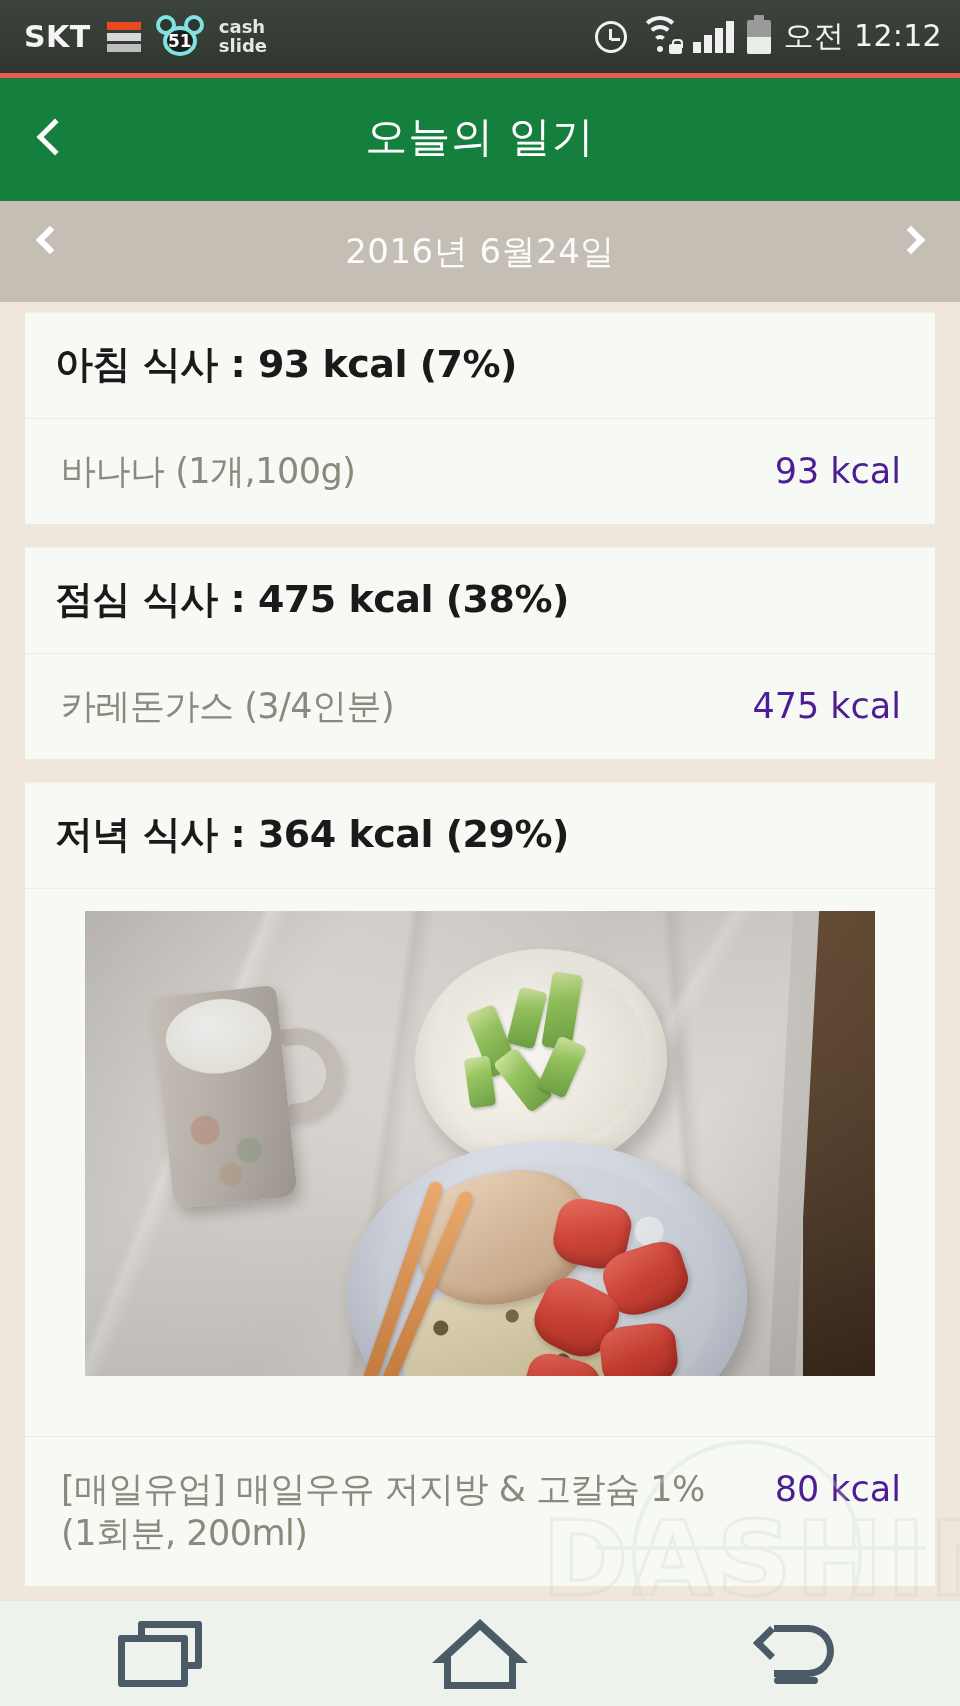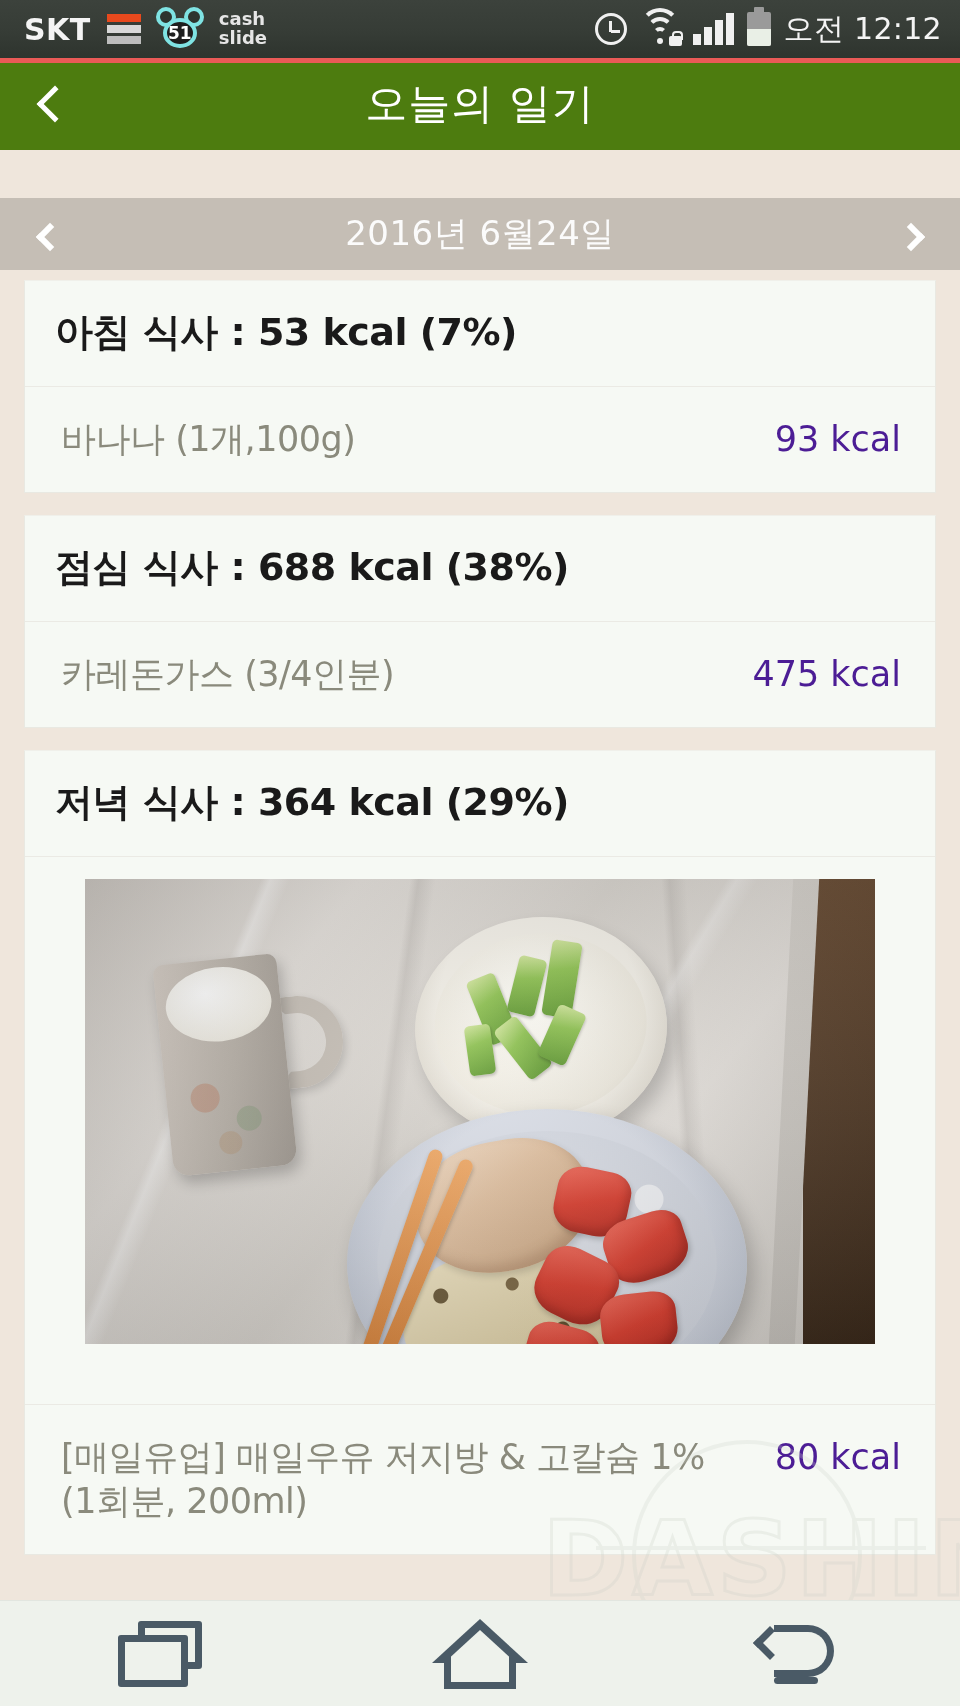--- a/index.html
+++ b/index.html
@@ -6,21 +6,21 @@
   html, body {
     width:960px; height:1706px;
     font-family:"DejaVu Sans","Liberation Sans",sans-serif;
     background:#EFE6DC;
     overflow:hidden;
   }
   #screen { position:relative; width:960px; height:1706px; background:#EFE6DC; }
 
   
   .statusbar {
-    position:relative; height:58px; width:960px;
+    position:relative; height:73px; width:960px;
     background:linear-gradient(to bottom,#3c423c 0%,#363c36 55%,#2e342e 100%);
     display:flex; align-items:center; padding:0 18px 0 24px;
     color:#f2f2f2;
   }
   .sb-left { display:flex; align-items:center; gap:16px; flex:1; }
   .sb-carrier { font-size:30px; font-weight:bold; letter-spacing:.5px; color:#f4f4f4; }
   .sb-bars3 { width:34px; height:30px; display:flex; flex-direction:column; justify-content:space-between; }
   .sb-bars3 i { display:block; height:8px; width:100%; }
   .sb-bars3 i:nth-child(1){ background:#e8491d; }
   .sb-bars3 i:nth-child(2){ background:#d8d8d8; }
@@ -55,36 +55,36 @@
   .ic-signal i { display:block; width:8px; background:#f0f0f0; }
   .ic-signal i:nth-child(1){height:11px;} .ic-signal i:nth-child(2){height:18px;}
   .ic-signal i:nth-child(3){height:25px;} .ic-signal i:nth-child(4){height:32px;}
   .ic-batt { position:relative; width:24px; height:34px; background:#9a9a9a; border-radius:2px; }
   .ic-batt::before { content:""; position:absolute; left:7px; top:-5px; width:10px; height:5px; background:#9a9a9a; border-radius:1px 1px 0 0; }
   .ic-batt .fill { position:absolute; left:0; bottom:0; width:100%; height:50%; background:#e9efe6; border-radius:0 0 2px 2px; }
   .sb-clock { font-size:30px; color:#f4f4f4; letter-spacing:.3px; white-space:nowrap; }
 
   
   .appbar {
-    position:relative; height:92px; background:#4d7c0f;
+    position:relative; height:128px; background:#15803d;
     display:flex; align-items:center; justify-content:center;
   }
   .appbar::before { content:""; position:absolute; inset:0 0 auto 0; height:5px; background:#ea5a57; }
   .appbar-title { font-size:42px; color:#fff; letter-spacing:1px; }
   .appbar-back {
     position:absolute; left:22px; top:50%; transform:translateY(-50%);
     width:58px; height:66px; display:flex; align-items:center; justify-content:center;
   }
   .chev { display:block; border-style:solid; border-color:#fff; }
   .appbar-back .chev { width:26px; height:26px; border-width:0 0 5px 5px; transform:rotate(45deg); margin-left:8px; }
 
   
   .datebar {
-    position:relative; height:72px; background:#C5BEB5;
-    display:flex; align-items:center; justify-content:center;margin-top:48px;
+    position:relative; height:101px; background:#C5BEB5;
+    display:flex; align-items:center; justify-content:center;
   }
   .datebar-text { font-size:34px; color:#fbfbfb; letter-spacing:.5px; }
   .datebar-prev, .datebar-next {
     position:absolute; top:0; height:78px; width:92px;
     display:flex; align-items:center; justify-content:center;
   }
   .datebar-prev { left:0; } .datebar-next { right:0; }
   .datebar-prev .chev { width:20px; height:20px; border-width:0 0 6px 6px; transform:rotate(45deg); margin-left:7px; }
   .datebar-next .chev { width:20px; height:20px; border-width:6px 6px 0 0; transform:rotate(45deg); margin-right:7px; }
 
@@ -293,29 +293,29 @@
     </div>
     <div class="datebar-text">2016년 6월24일</div>
     <div class="datebar-next">
       <span class="chev"></span>
     </div>
   </div>
 
   <div class="content">
 
     <div class="card">
-      <div class="meal-head">아침 식사 : 53 kcal (7%)</div>
+      <div class="meal-head">아침 식사 : 93 kcal (7%)</div>
       <div class="food-row">
         <span class="food-name">바나나 (1개,100g)</span>
         <span class="food-kcal">93 kcal</span>
       </div>
     </div>
 
     <div class="card">
-      <div class="meal-head">점심 식사 : 688 kcal (38%)</div>
+      <div class="meal-head">점심 식사 : 475 kcal (38%)</div>
       <div class="food-row">
         <span class="food-name">카레돈가스 (3/4인분)</span>
         <span class="food-kcal">475 kcal</span>
       </div>
     </div>
 
     <div class="card">
       <div class="meal-head">저녁 식사 : 364 kcal (29%)</div>
 
       <div class="photo-wrap">

